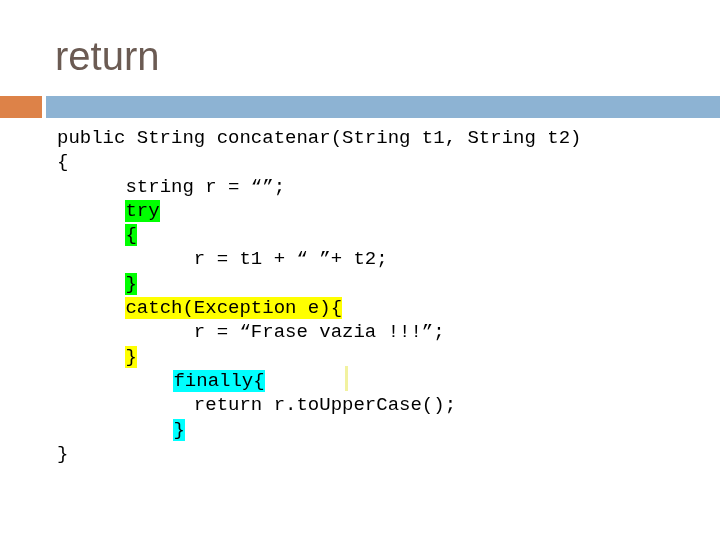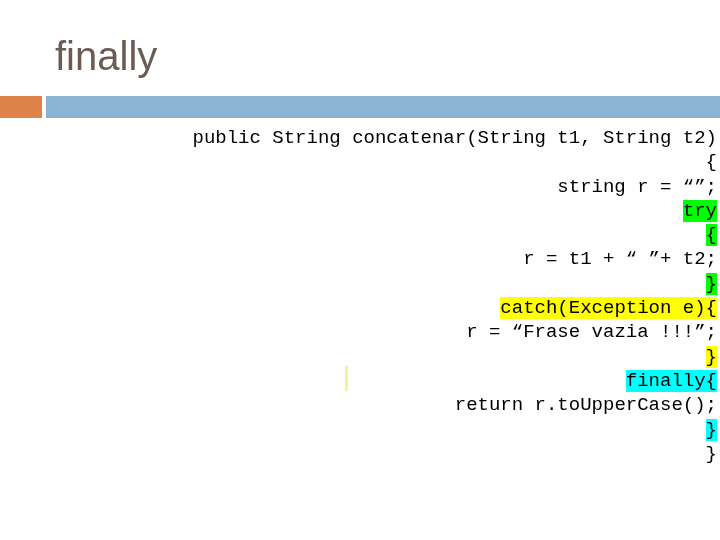--- a/index.html
+++ b/index.html
@@ -66,48 +66,47 @@
   #code {
     position: absolute;
     left: 57px;
     top: 126px;
     width: 660px;
     font-family: "Liberation Mono", "DejaVu Sans Mono", monospace;
     font-size: 19px;
     line-height: 24.3px;
     color: #000000;
     white-space: pre;
-    text-align: right;
   }
   .ln {
     height: 24.3px;
     white-space: pre;
     position: relative;
   }
   .hl-green  { background: #00ff00; }
   .hl-yellow { background: #ffff00; margin-top: 29px; }
-  .hl-cyan   { background: #00ffff; }
+  .hl-cyan   { background: #00ffff; margin-left: 48px; }
   .hl-none   { background: transparent; }
 
   
   #caret {
     position: absolute;
     left: 345px;
     top: 366px;
     width: 3px;
     height: 25px;
     background: #f2f2a0;
   }
 </style>
 </head>
 <body>
 
 <div id="slide">
 
-  <div id="title" style="color: rgb(107, 91, 83);">finally</div>
+  <div id="title" style="color: rgb(107, 91, 83);">return</div>
 
   <div id="rule">
     <div id="rule-accent" style="background: rgb(221, 130, 72);"></div>
     <div id="rule-bar" style="background: rgb(141, 179, 211);"></div>
   </div>
 
   <div id="code"><div class="ln"><span class="hl-none">public String concatenar(String t1, String t2)</span></div><div class="ln"><span class="hl-none">{</span></div><div class="ln"><span>      </span><span class="hl-none">string r = “”;</span></div><div class="ln"><span>      </span><span class="hl-green" style="background: rgb(0, 255, 0);">try</span></div><div class="ln"><span>      </span><span class="hl-green" style="background: rgb(0, 255, 0);">{</span></div><div class="ln"><span>            </span><span class="hl-none">r = t1 + “ ”+ t2;</span></div><div class="ln"><span>      </span><span class="hl-green" style="background: rgb(0, 255, 0);">}</span></div><div class="ln"><span>      </span><span class="hl-yellow" style="background: rgb(255, 255, 0);">catch(Exception e){</span></div><div class="ln"><span>            </span><span class="hl-none">r = “Frase vazia !!!”;</span></div><div class="ln"><span>      </span><span class="hl-yellow" style="background: rgb(255, 255, 0);">}</span></div><div class="ln"><span>      </span><span class="hl-cyan" style="background: rgb(0, 255, 255);">finally{</span></div><div class="ln"><span>            </span><span class="hl-none">return r.toUpperCase();</span></div><div class="ln"><span>      </span><span class="hl-cyan" style="background: rgb(0, 255, 255);">}</span></div><div class="ln"><span class="hl-none">}</span></div></div>
 
   <div id="caret" style="background: rgb(242, 242, 160);"></div>
 

